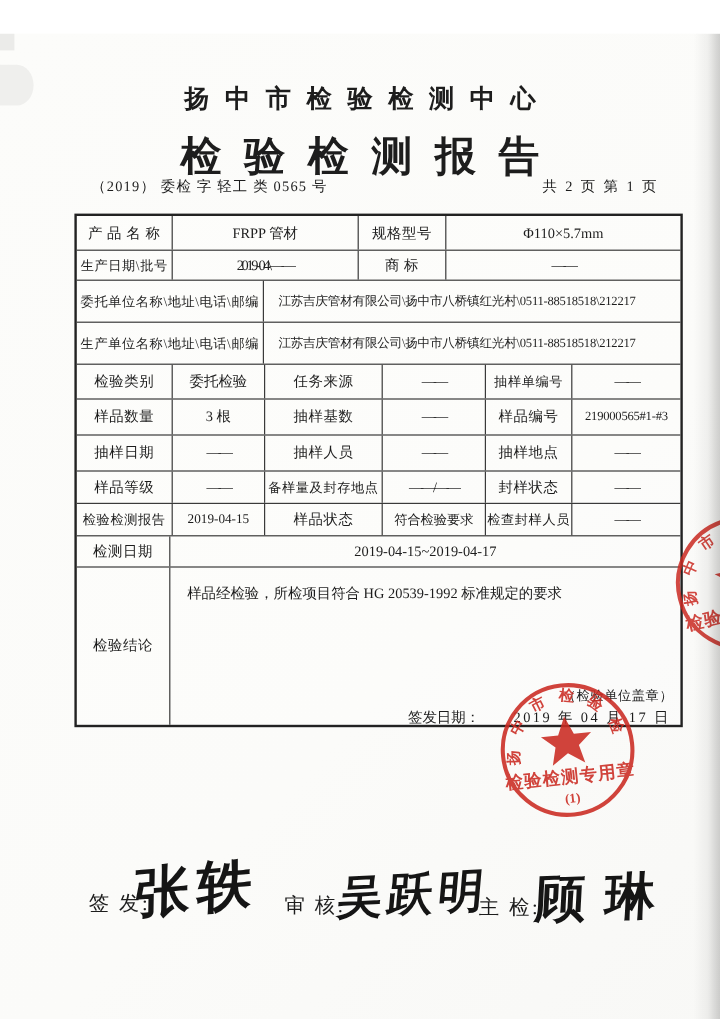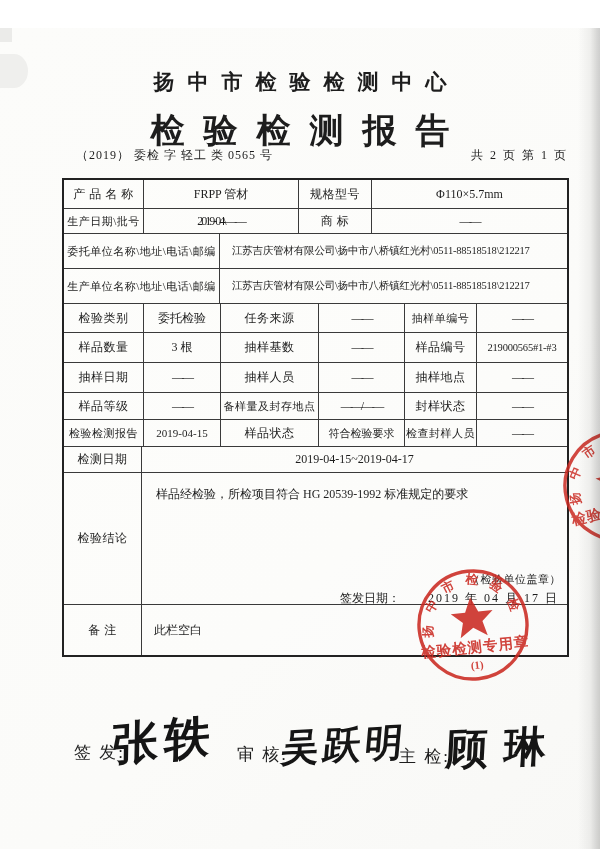--- a/index.html
+++ b/index.html
@@ -11,21 +11,21 @@
   .smudge1{position:absolute;left:0;top:26px;width:28px;height:34px;background:#efefed;border-radius:0 60% 60% 0;}
   .smudge2{position:absolute;left:0;top:0;width:12px;height:14px;background:#ebebe9;}
   .paper-edge{position:absolute;right:0;top:0;width:22px;height:849px;
     background:linear-gradient(to right,rgba(0,0,0,0) 0%,rgba(0,0,0,0.05) 55%,rgba(0,0,0,0.14) 85%,rgba(0,0,0,0.18) 100%);}
   .org-title{position:absolute;top:40px;left:0;width:100%;text-align:center;
     font-size:21px;font-weight:bold;letter-spacing:13px;text-indent:13px;}
   .report-title{position:absolute;top:80px;left:0;width:100%;text-align:center;
     font-size:34px;font-weight:bold;letter-spacing:19px;text-indent:19px;}
   .ref-row{position:absolute;top:119px;left:0;width:100%;font-size:12px;}
   .ref-no{position:absolute;left:76px;letter-spacing:1px;}
-  .page-info{position:absolute;right:32px;letter-spacing:2px;}
+  .page-info{position:absolute;right:51px;letter-spacing:2px;}
   .tbl{position:absolute;left:62px;top:150px;width:503px;border:2px solid #222;background:rgba(255,255,255,0.25);}
   .row{display:flex;border-bottom:1px solid #3a3a3a;}
   .row:last-child{border-bottom:none;}
   .cell{box-sizing:border-box;border-right:1px solid #3a3a3a;display:flex;align-items:center;justify-content:center;
     font-size:12px;white-space:nowrap;overflow:hidden;}
   .cell:last-child{border-right:none;}
   .lab{letter-spacing:0.5px;}
   .fs11{font-size:11px;}
   .fs10{font-size:10.5px;letter-spacing:-0.2px;}
   .left{justify-content:flex-start;padding-left:12px;}
@@ -146,24 +146,20 @@
       <div class="cell wD1 lab">检验结论</div>
       <div class="cell wD2 concl">
         <div class="concl-text">样品经检验，所检项目符合 HG 20539-1992 标准规定的要求</div>
         <div class="seal-note">（检验单位盖章）</div>
         <div class="issue-line">
           <span>签发日期：</span><span class="issue-date">2019 年 04 月 17 日</span>
         </div>
       </div>
     </div>
 
-    <div class="row" style="height:50px">
-      <div class="cell wD1 lab">备    注</div>
-      <div class="cell wD2 left">此栏空白</div>
-    </div>
 
   </div>
 
   <div class="footer">
     <span class="sig-label lbl-issue">签  发:</span>
     <span class="sig-name sig-issue">张轶</span>
     <span class="sig-label lbl-review">审  核:</span>
     <span class="sig-name sig-review">吴跃明</span>
     <span class="sig-label lbl-chief">主  检:</span>
     <span class="sig-name sig-chief">顾琳</span>

